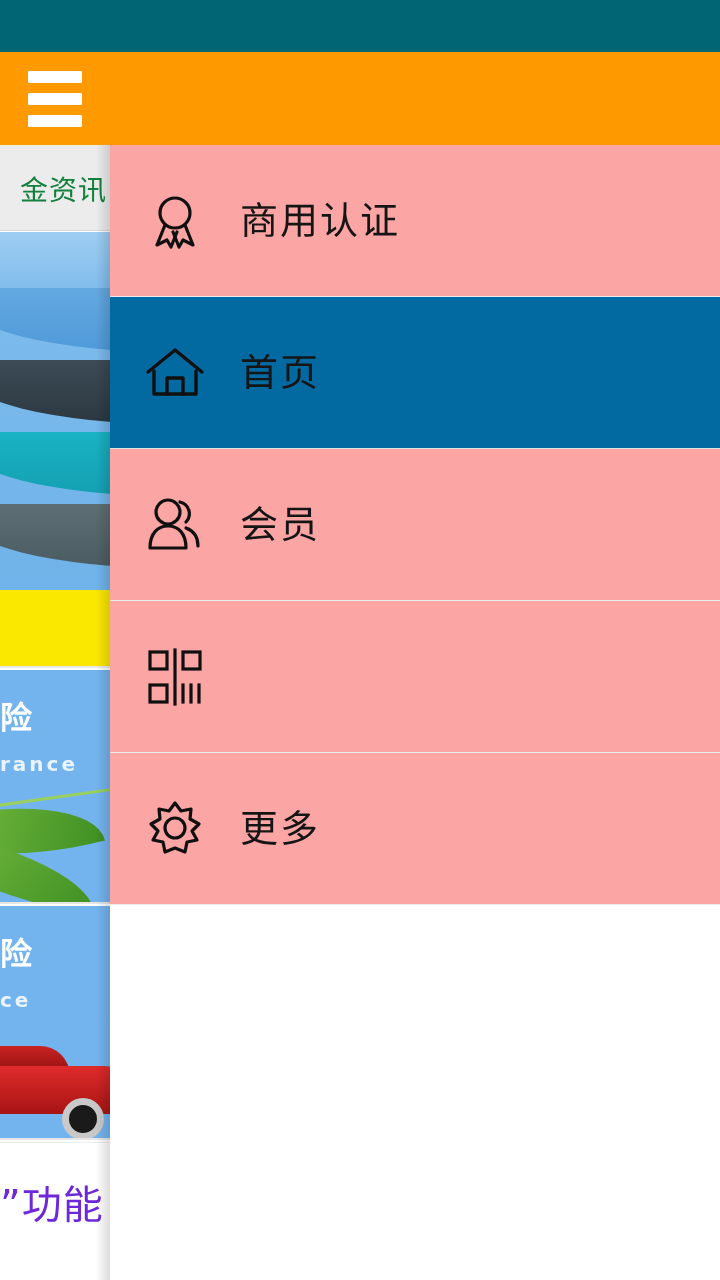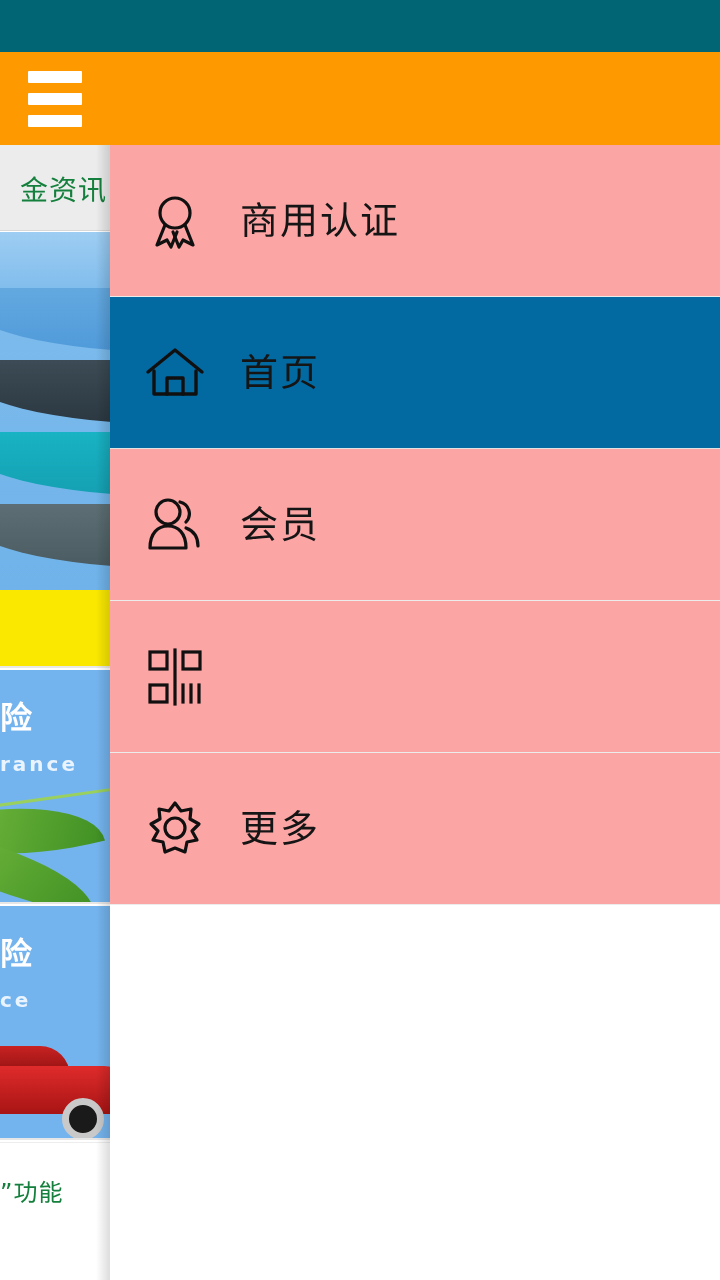--- a/index.html
+++ b/index.html
@@ -118,21 +118,21 @@
     border-radius:50%; background:#1a1a1a; border:7px solid #c9c9c9;
   }
 
   
   #bg-bottom-text {
     position:absolute; left:0; top:1090px; width:720px; height:138px;
     background:#ffffff; display:flex; align-items:flex-start;
     padding-top:30px; border-top:1px solid #ededed;
   }
   #bg-bottom-label {
-    font-size:24px; color:#15803d; white-space:nowrap; letter-spacing:1px;
+    font-size:40px; color:#6d28d9; white-space:nowrap; letter-spacing:1px;
   }
 
   
   #drawer-shadow {
     position:absolute; left:96px; top:52px; width:22px; height:1228px;
     background:linear-gradient(90deg,rgba(0,0,0,0) 0%,rgba(0,0,0,.13) 60%,rgba(0,0,0,.05) 100%);
     z-index:18; pointer-events:none;
   }
   #drawer {
     position:absolute; left:110px; top:52px; width:610px; height:1228px;

